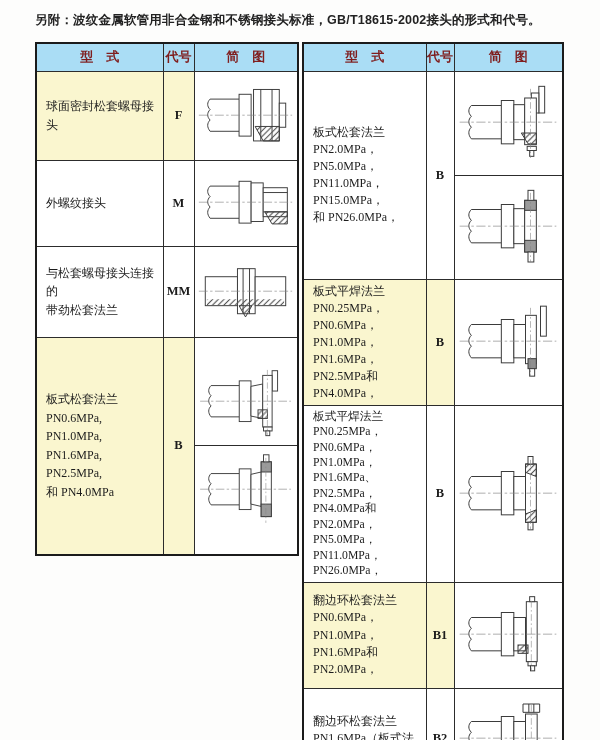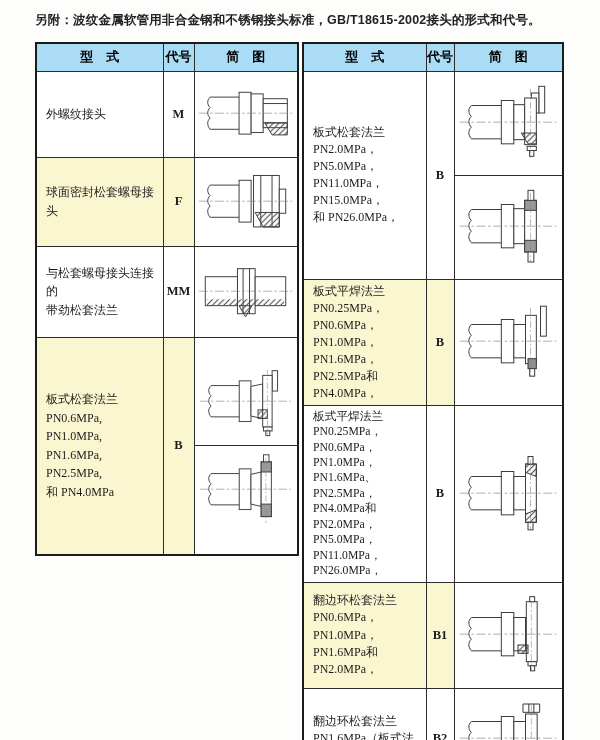--- a/index.html
+++ b/index.html
@@ -13,21 +13,21 @@
     position:absolute;left:35px;top:12px;width:545px;
     font-family:"Liberation Sans","DejaVu Sans",sans-serif;
     font-weight:bold;font-size:12.5px;letter-spacing:.2px;color:#222;
   }
   .tables{position:absolute;left:35px;top:42px;display:flex;gap:3px;align-items:flex-start;}
   table{border-collapse:collapse;table-layout:fixed;border:2px solid #1b1b1b;background:#fff;}
   td,th{border:1px solid #2c2c2c;padding:0;vertical-align:middle;overflow:hidden;}
   th{
     background:#aaddf5;
     font-family:Liberation Sans, sans-serif;
-    font-weight:bold;font-size:13px;color:#000000;
+    font-weight:bold;font-size:13px;color:#7f1d1d;
   }
   .type{
     text-align:left;padding:3px 5px 3px 9px;font-size:12px;line-height:1.55;
     white-space:pre-line;color:#1c1c1c;
   }
   .rt .type{line-height:1.42;}
   .type.tight{line-height:1.32;font-size:11.7px;}
   .code{
     text-align:center;font-size:12.5px;font-weight:bold;color:#1c1c1c;
     font-family:"Liberation Serif","DejaVu Serif",serif;
@@ -58,66 +58,66 @@
           <col style="width:127px">
           <col style="width:31px">
           <col style="width:104px">
         </colgroup>
       <tbody>
           <tr style="height:28px">
         <th>型　式</th>
         <th>代号</th>
         <th>简　图</th>
       </tr>
+      <tr style="height:89px">
+        <td class="type yl">球面密封松套螺母接头</td>
+        <td class="code yl">F</td>
+        <td class="dcell">
+              <div class="diag">
+                <svg viewBox="0 0 120 92" xmlns="http://www.w3.org/2000/svg" preserveAspectRatio="xMidYMid meet">
+                  <defs>
+                    <pattern id="h1" width="5" height="5" patternUnits="userSpaceOnUse" patternTransform="rotate(45)">
+                      <line x1="2.5" y1="0" x2="2.5" y2="5" stroke="#555" stroke-width="1.4"></line>
+                    </pattern>
+                  </defs>
+                  <g fill="#fff" stroke="#3b3b3b" stroke-width="1.2">
+                    <path d="M16 25 c-4 4 -4 9 0 13 c-4 4 -4 9 0 13 c-4 4 -4 9 0 14" fill="none"></path>
+                    <path d="M16 25 H52 M16 65 H52" fill="none"></path>
+                    <rect x="52" y="19" width="15" height="52"></rect>
+                    <rect x="70" y="13" width="32" height="64"></rect>
+                    <line x1="79" y1="13" x2="79" y2="77"></line>
+                    <line x1="93" y1="13" x2="93" y2="77"></line>
+                    <rect x="102" y="30" width="8" height="30"></rect>
+                    <polygon points="72,59 102,59 102,77 82,77" fill="url(#h1)"></polygon>
+                  </g>
+                  <path d="M2 45 H118" stroke="#858585" stroke-width="0.8" fill="none" stroke-dasharray="11 3 3 3"></path>
+                </svg>
+              </div>
+            </td>
+      </tr>
       <tr style="height:86px">
         <td class="type">外螺纹接头</td>
         <td class="code">M</td>
         <td class="dcell">
               <div class="diag">
                 <svg viewBox="0 0 120 92" xmlns="http://www.w3.org/2000/svg" preserveAspectRatio="xMidYMid meet">
                   <defs>
                     <pattern id="h0" width="5" height="5" patternUnits="userSpaceOnUse" patternTransform="rotate(45)">
                       <line x1="2.5" y1="0" x2="2.5" y2="5" stroke="#555" stroke-width="1.4"></line>
                     </pattern>
                   </defs>
                   <g fill="#fff" stroke="#3b3b3b" stroke-width="1.2">
                     <path d="M16 25 c-4 4 -4 9 0 13 c-4 4 -4 9 0 13 c-4 4 -4 9 0 14" fill="none"></path>
                     <path d="M16 25 H52 M16 65 H52" fill="none"></path>
                     <rect x="52" y="19" width="15" height="52"></rect>
                     <rect x="67" y="21" width="15" height="48"></rect>
                     <rect x="82" y="27" width="30" height="36"></rect>
                     <line x1="82" y1="33" x2="112" y2="33"></line>
                     <line x1="82" y1="57" x2="112" y2="57"></line>
                     <polygon points="84,57 112,57 112,72 93,72" fill="url(#h0)"></polygon>
-                  </g>
-                  <path d="M2 45 H118" stroke="#858585" stroke-width="0.8" fill="none" stroke-dasharray="11 3 3 3"></path>
-                </svg>
-              </div>
-            </td>
-      </tr>
-      <tr style="height:89px">
-        <td class="type yl">球面密封松套螺母接头</td>
-        <td class="code yl">F</td>
-        <td class="dcell">
-              <div class="diag">
-                <svg viewBox="0 0 120 92" xmlns="http://www.w3.org/2000/svg" preserveAspectRatio="xMidYMid meet">
-                  <defs>
-                    <pattern id="h1" width="5" height="5" patternUnits="userSpaceOnUse" patternTransform="rotate(45)">
-                      <line x1="2.5" y1="0" x2="2.5" y2="5" stroke="#555" stroke-width="1.4"></line>
-                    </pattern>
-                  </defs>
-                  <g fill="#fff" stroke="#3b3b3b" stroke-width="1.2">
-                    <path d="M16 25 c-4 4 -4 9 0 13 c-4 4 -4 9 0 13 c-4 4 -4 9 0 14" fill="none"></path>
-                    <path d="M16 25 H52 M16 65 H52" fill="none"></path>
-                    <rect x="52" y="19" width="15" height="52"></rect>
-                    <rect x="70" y="13" width="32" height="64"></rect>
-                    <line x1="79" y1="13" x2="79" y2="77"></line>
-                    <line x1="93" y1="13" x2="93" y2="77"></line>
-                    <rect x="102" y="30" width="8" height="30"></rect>
-                    <polygon points="72,59 102,59 102,77 82,77" fill="url(#h1)"></polygon>
                   </g>
                   <path d="M2 45 H118" stroke="#858585" stroke-width="0.8" fill="none" stroke-dasharray="11 3 3 3"></path>
                 </svg>
               </div>
             </td>
       </tr>
       <tr style="height:91px">
         <td class="type">与松套螺母接头连接的
 带劲松套法兰</td>
         <td class="code">MM</td>

